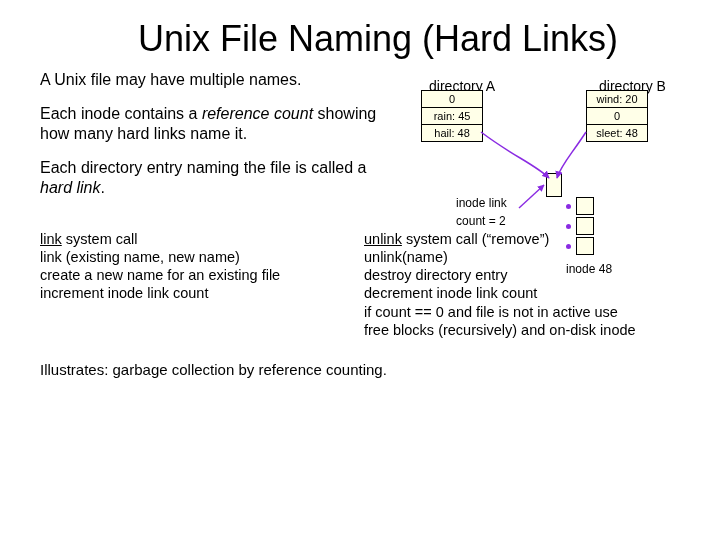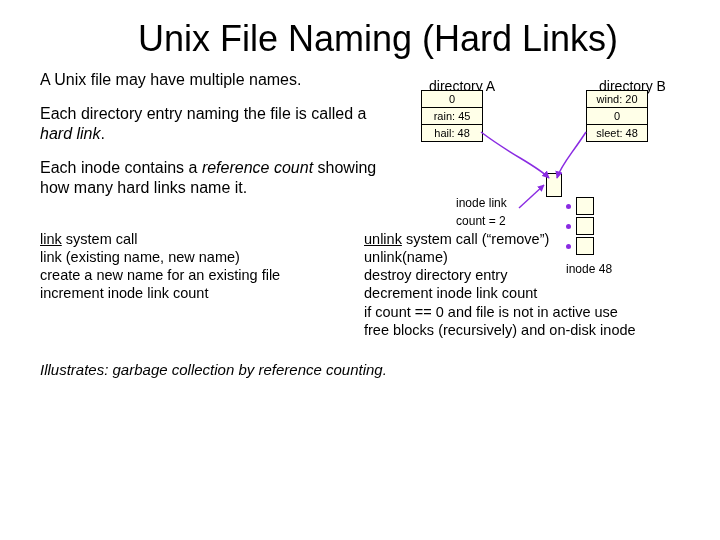--- a/index.html
+++ b/index.html
@@ -126,36 +126,35 @@
     line-height: 1.25;
   }
   .lower .col { flex: 0 0 auto; }
   .lower .colL { width: 300px; }
   .lower .colR { width: 330px; }
   .u { text-decoration: underline; }
 
   .footer {
     padding: 22px 20px 0 40px;
     font-size: 15px;
-    font-style: italic;
   }
 </style>
 </head>
 <body>
 
 <div class="title">Unix File Naming (Hard Links)</div>
 
 <div class="upper">
   <div class="textcol">
     <p>A Unix file may have multiple names.</p>
     <p>
-      <span>Each directory entry naming the file is called a </span><span class="italic">hard link</span><span>.</span>
+      <span>Each inode contains a </span><span class="italic">reference count</span><span> showing how many hard links name it.</span>
     </p>
     <p>
-      <span>Each inode contains a </span><span class="italic">reference count</span><span> showing how many hard links name it.</span>
+      <span>Each directory entry naming the file is called a </span><span class="italic">hard link</span><span>.</span>
     </p>
   </div>
 
   <div class="diagcol">
     <div class="dirlabel dirA-label">directory A</div>
     <div class="dirlabel dirB-label">directory B</div>
 
     <div class="dirbox dirA">
       <div class="cell">0</div>
       <div class="cell">rain: 45</div>

